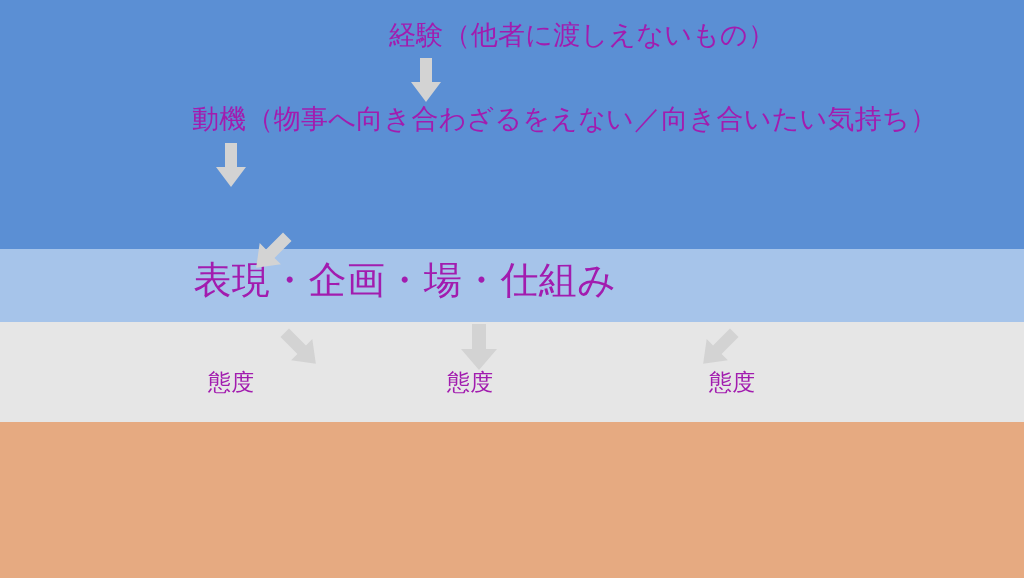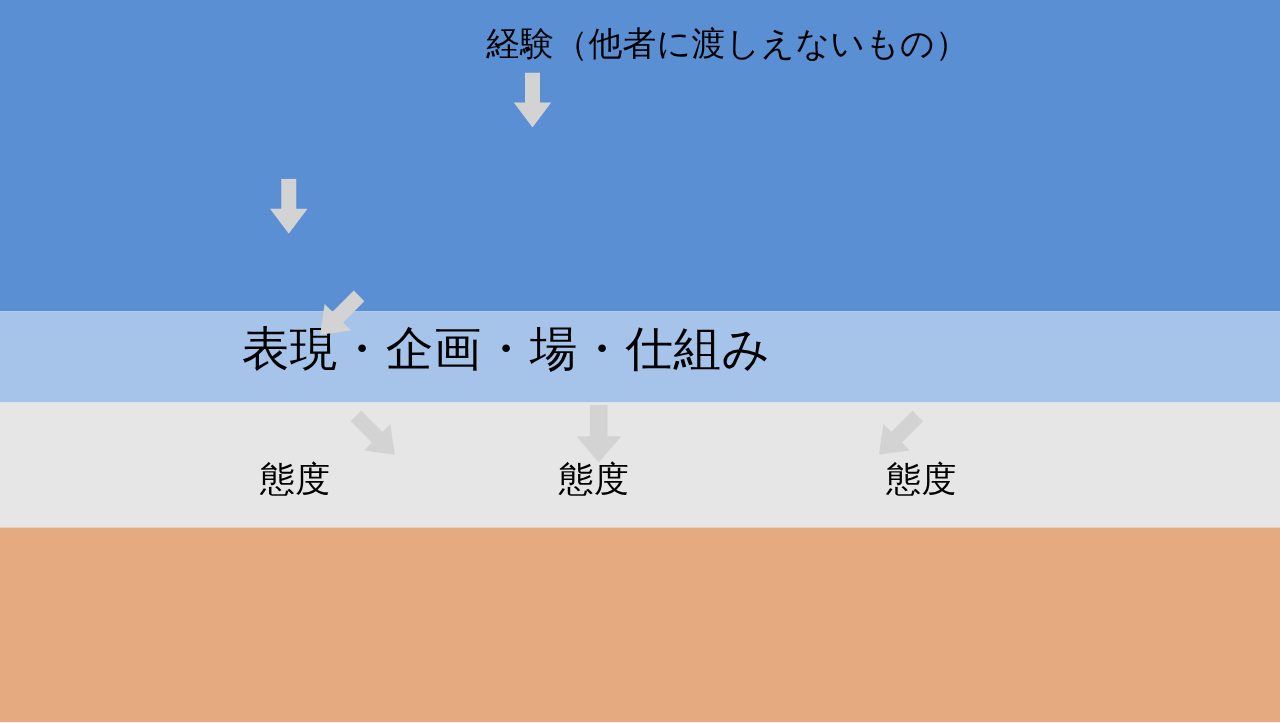--- a/index.html
+++ b/index.html
@@ -6,21 +6,21 @@
     margin: 0;
     padding: 0;
     background: #ffffff;
   }
   #slide {
     position: relative;
     width: 1024px;
     height: 578px;
     overflow: hidden;
     font-family: "Liberation Sans", "DejaVu Sans", sans-serif;
-    color: #000000;
+    color: #a21caf;
     background: #ffffff;
   }
 
   
   .band {
     position: absolute;
     left: 0;
     width: 1024px;
   }
   #band-top      { top: 0;     height: 249px; background: #5B8FD4; }
@@ -60,21 +60,21 @@
   }
   #text-conclusion {
     top: 438px;
     left: 52px;
     font-size: 30px;
     line-height: 1.72;
     white-space: normal;
     width: 940px;
   }
   .attitude-small {
-    font-size: 28px;
+    font-size: 23px;
     top: 371px;
     font-family: Liberation Serif, serif;
   }
   #text-attitude-1 { left: 208px; }
   #text-attitude-2 { left: 447px; }
   #text-attitude-3 { left: 709px; }
 
   
   .arrow {
     position: absolute;
@@ -93,20 +93,21 @@
 
 <div id="slide">
 
   <div class="band" id="band-top"></div>
   <div class="band" id="band-middle"></div>
   <div class="band" id="band-gray"></div>
   <div class="band" id="band-bottom"></div>
 
   <div class="txt" id="text-experience">経験（他者に渡しえないもの）</div>
 
+  <div class="txt" id="text-motivation">動機（物事へ向き合わざるをえない／向き合いたい気持ち）</div>
 
 
   <div class="txt" id="text-expression-band">表現・企画・場・仕組み</div>
 
   <div class="txt attitude-small" id="text-attitude-1">態度</div>
   <div class="txt attitude-small" id="text-attitude-2">態度</div>
   <div class="txt attitude-small" id="text-attitude-3">態度</div>
 
 
   <div class="arrow" id="arrow-1">

